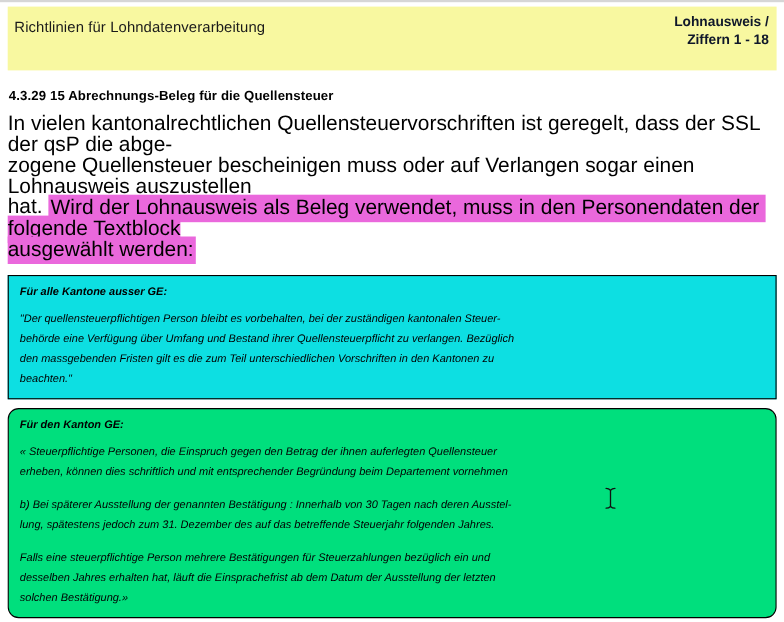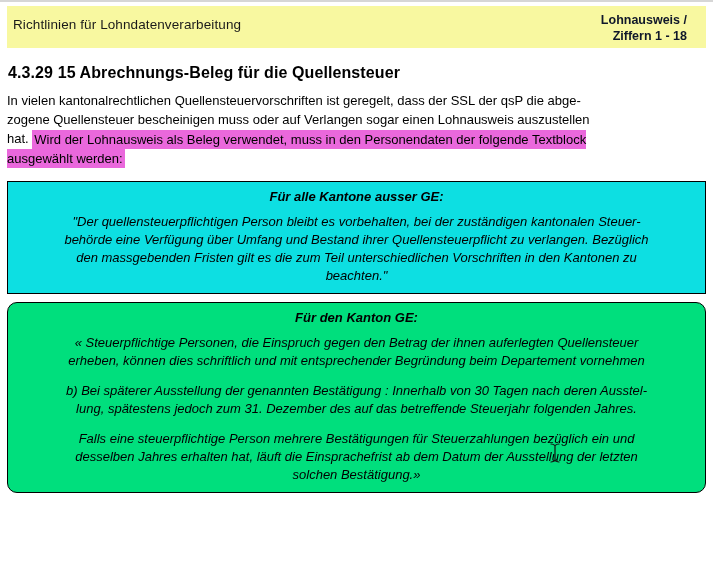--- a/index.html
+++ b/index.html
@@ -13,65 +13,64 @@
     position: relative;
   }
   .top-edge {
     height: 2px; background: #d6d6d6; width: 100%;
   }
   .page { padding: 0 7px; }
 
   .header-bar {
     margin-top: 4px;
     background: var(--header-bg, #f8f8a0);
-    height: 42px;
+    height: 58px;
     display: flex;
     justify-content: space-between;
-    padding: 6px 19px 0 6px;
+    padding: 6px 7px 0 6px;
   }
   .header-left {
     font-size: 13.5px;
     color: #1a1a1a;
     padding-top: 5px;
     letter-spacing: 0.1px;
   }
   .header-right {
     font-weight: bold;
     font-size: 12.5px;
     line-height: 16px;
     text-align: right;
     color: #0f172a;
   }
 
   .heading {
-    font-size: 16px;
+    font-size: 12px;
     font-weight: bold;
     margin: 16px 0 0 1px;
     letter-spacing: 0.1px;
   }
 
   .intro {
     margin-top: 9px;
-    font-size: 13px;
+    font-size: 19px;
     line-height: 19px;
     white-space: pre-wrap;
   }
   .hl {
     background: var(--highlight-bg, #ea68dc);
     padding: 1.5px 2px 2.5px 2px;
     text-align: center;
   }
 
   .callout {
     border: 1px solid #000;
     font-style: italic;
-    font-size: 13px;
+    font-size: 10px;
     line-height: 18px;
     padding: 6px 10px 8px 10px;
-    text-align: center;
   }
   .callout .box-title {
     font-weight: bold;
     margin: 0;
   }
   .callout .box-body {
     margin-top: 7px;
     white-space: pre-wrap;
   }
   .callout .box-para {

